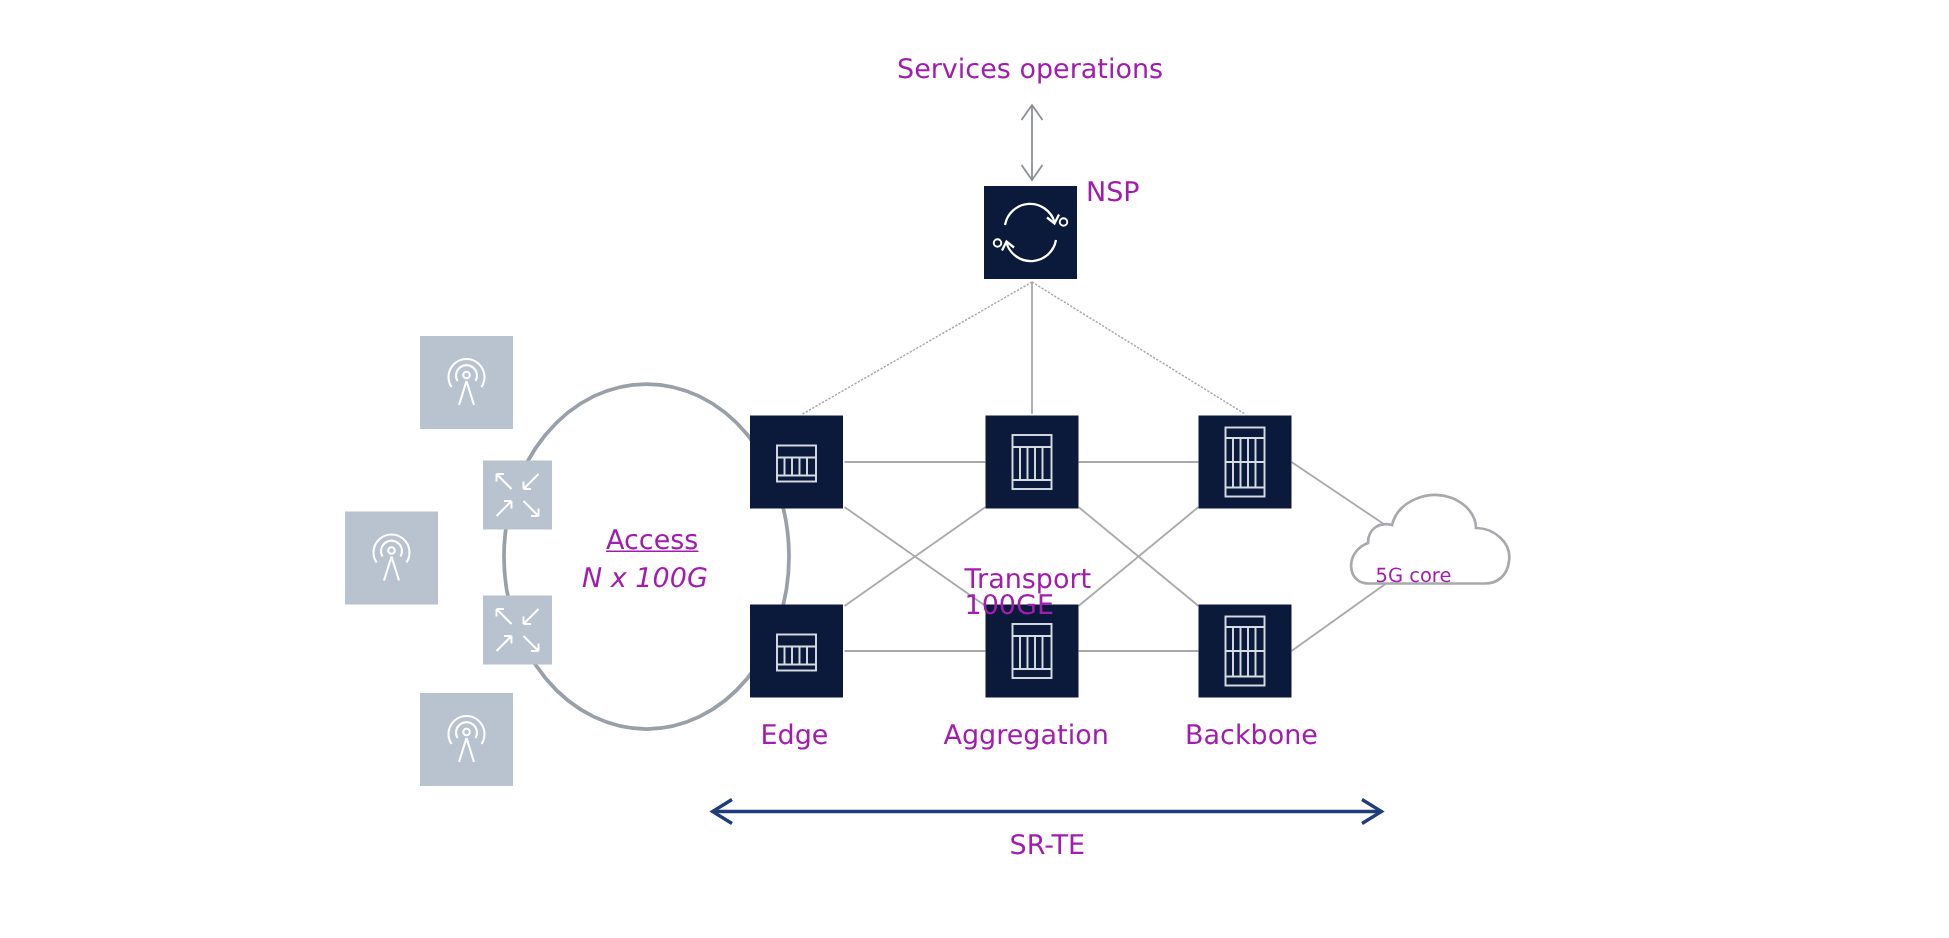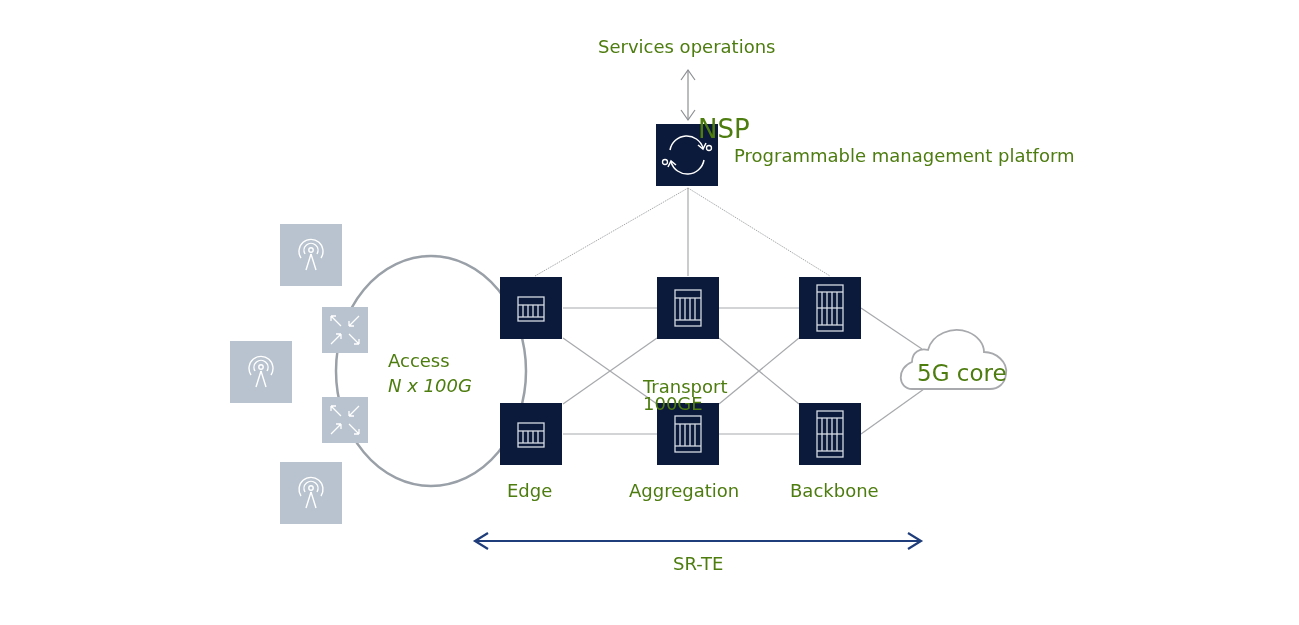--- a/index.html
+++ b/index.html
@@ -1,20 +1,20 @@
 <!DOCTYPE html>
 <html><head>
   <meta charset="utf-8">
   <style>
     html, body { margin: 0; padding: 0; background: #ffffff; }
     body { width: 1299px; height: 625px; position: relative; overflow: hidden;
            font-family: "DejaVu Sans", sans-serif; color: #273142; }
     #stage { position: absolute; left: 0; top: 0; width: 1299px; height: 625px; }
-    .lbl { position: absolute; white-space: nowrap; font-size: 18px; line-height: 22px; color: #4d7c0f; text-align: right; }
-    .lbl.sm { font-size: 23px; }
+    .lbl { position: absolute; white-space: nowrap; font-size: 18px; line-height: 22px; color: #a21caf; text-align: right; }
+    .lbl.sm { font-size: 13px; margin-top: 12px; }
     .node { position: absolute; background: #0b1a3a; width: 62px; height: 62px; }
     .node svg { position: absolute; left: 0; top: 0; }
     .tile { position: absolute; background: #b8c3cf; }
     .tile svg { position: absolute; left: 0; top: 0; }
   </style>
 </head>
 <body>
 
 <div id="stage">
 
@@ -59,22 +59,21 @@
   <div class="node" style="left:656px;top:124px;">
     <svg width="62" height="62">
       <path d="M14,26 A17,17 0 0 1 47,24" fill="none" stroke="#ffffff" stroke-width="1.5"></path>
       <path d="M42,21 L47,25 L50,19" fill="none" stroke="#ffffff" stroke-width="1.5"></path>
       <path d="M48,36 A17,17 0 0 1 15,38" fill="none" stroke="#ffffff" stroke-width="1.5"></path>
       <path d="M20,41 L15,37 L12,43" fill="none" stroke="#ffffff" stroke-width="1.5"></path>
       <circle cx="53" cy="24" r="2.5" fill="none" stroke="#ffffff" stroke-width="1.3"></circle>
       <circle cx="9" cy="38" r="2.5" fill="none" stroke="#ffffff" stroke-width="1.3"></circle>
     </svg>
   </div>
-  <div class="lbl" style="left:698px;top:116px;font-size:26px;line-height:26px;">NSP</div>
-  <div class="lbl" style="left:734px;top:145px;">Programmable management platform</div>
+  <div class="lbl" style="left:724px;top:116px;font-size:18px;line-height:26px;">NSP</div>
 
   <div class="tile" style="left:280px;top:224px;width:62px;height:62px;">
     <svg width="62" height="62">
       <circle cx="31" cy="26" r="2.2" fill="none" stroke="#fff" stroke-width="1.4"></circle>
       <path d="M25,30 A7,7 0 1 1 37,30" fill="none" stroke="#fff" stroke-width="1.4"></path>
       <path d="M21,34 A12,12 0 1 1 41,34" fill="none" stroke="#fff" stroke-width="1.4"></path>
       <path d="M31,30 L26,46 M31,30 L36,46" fill="none" stroke="#fff" stroke-width="1.4"></path>
     </svg>
   </div>
   <div class="tile" style="left:230px;top:341px;width:62px;height:62px;">
@@ -108,21 +107,21 @@
     <svg width="46" height="46">
       <g fill="none" stroke="#fff" stroke-width="1.3">
         <path d="M9,9 L19,19 M9,9 L9,14 M9,9 L14,9"></path>
         <path d="M37,9 L27,19 M27,19 L27,14 M27,19 L32,19"></path>
         <path d="M9,37 L19,27 M19,27 L14,27 M19,27 L19,32"></path>
         <path d="M27,27 L37,37 M37,37 L37,32 M37,37 L32,37"></path>
       </g>
     </svg>
   </div>
 
-  <div class="lbl" style="left:388px;top:350px;">Access</div>
+  <div class="lbl" style="left:404px;top:350px;text-decoration:underline;">Access</div>
   <div class="lbl" style="left:388px;top:375px;font-style:italic;">N x 100G</div>
 
   <div class="node" style="left:500px;top:277px;">
     <svg width="62" height="62">
       <g fill="none" stroke="#d6dbe4" stroke-width="1.3">
         <rect x="18" y="20" width="26" height="24"></rect>
         <line x1="18" y1="28" x2="44" y2="28"></line>
         <line x1="18" y1="40" x2="44" y2="40"></line>
         <line x1="23" y1="28" x2="23" y2="40"></line>
           <line x1="28" y1="28" x2="28" y2="40"></line>

